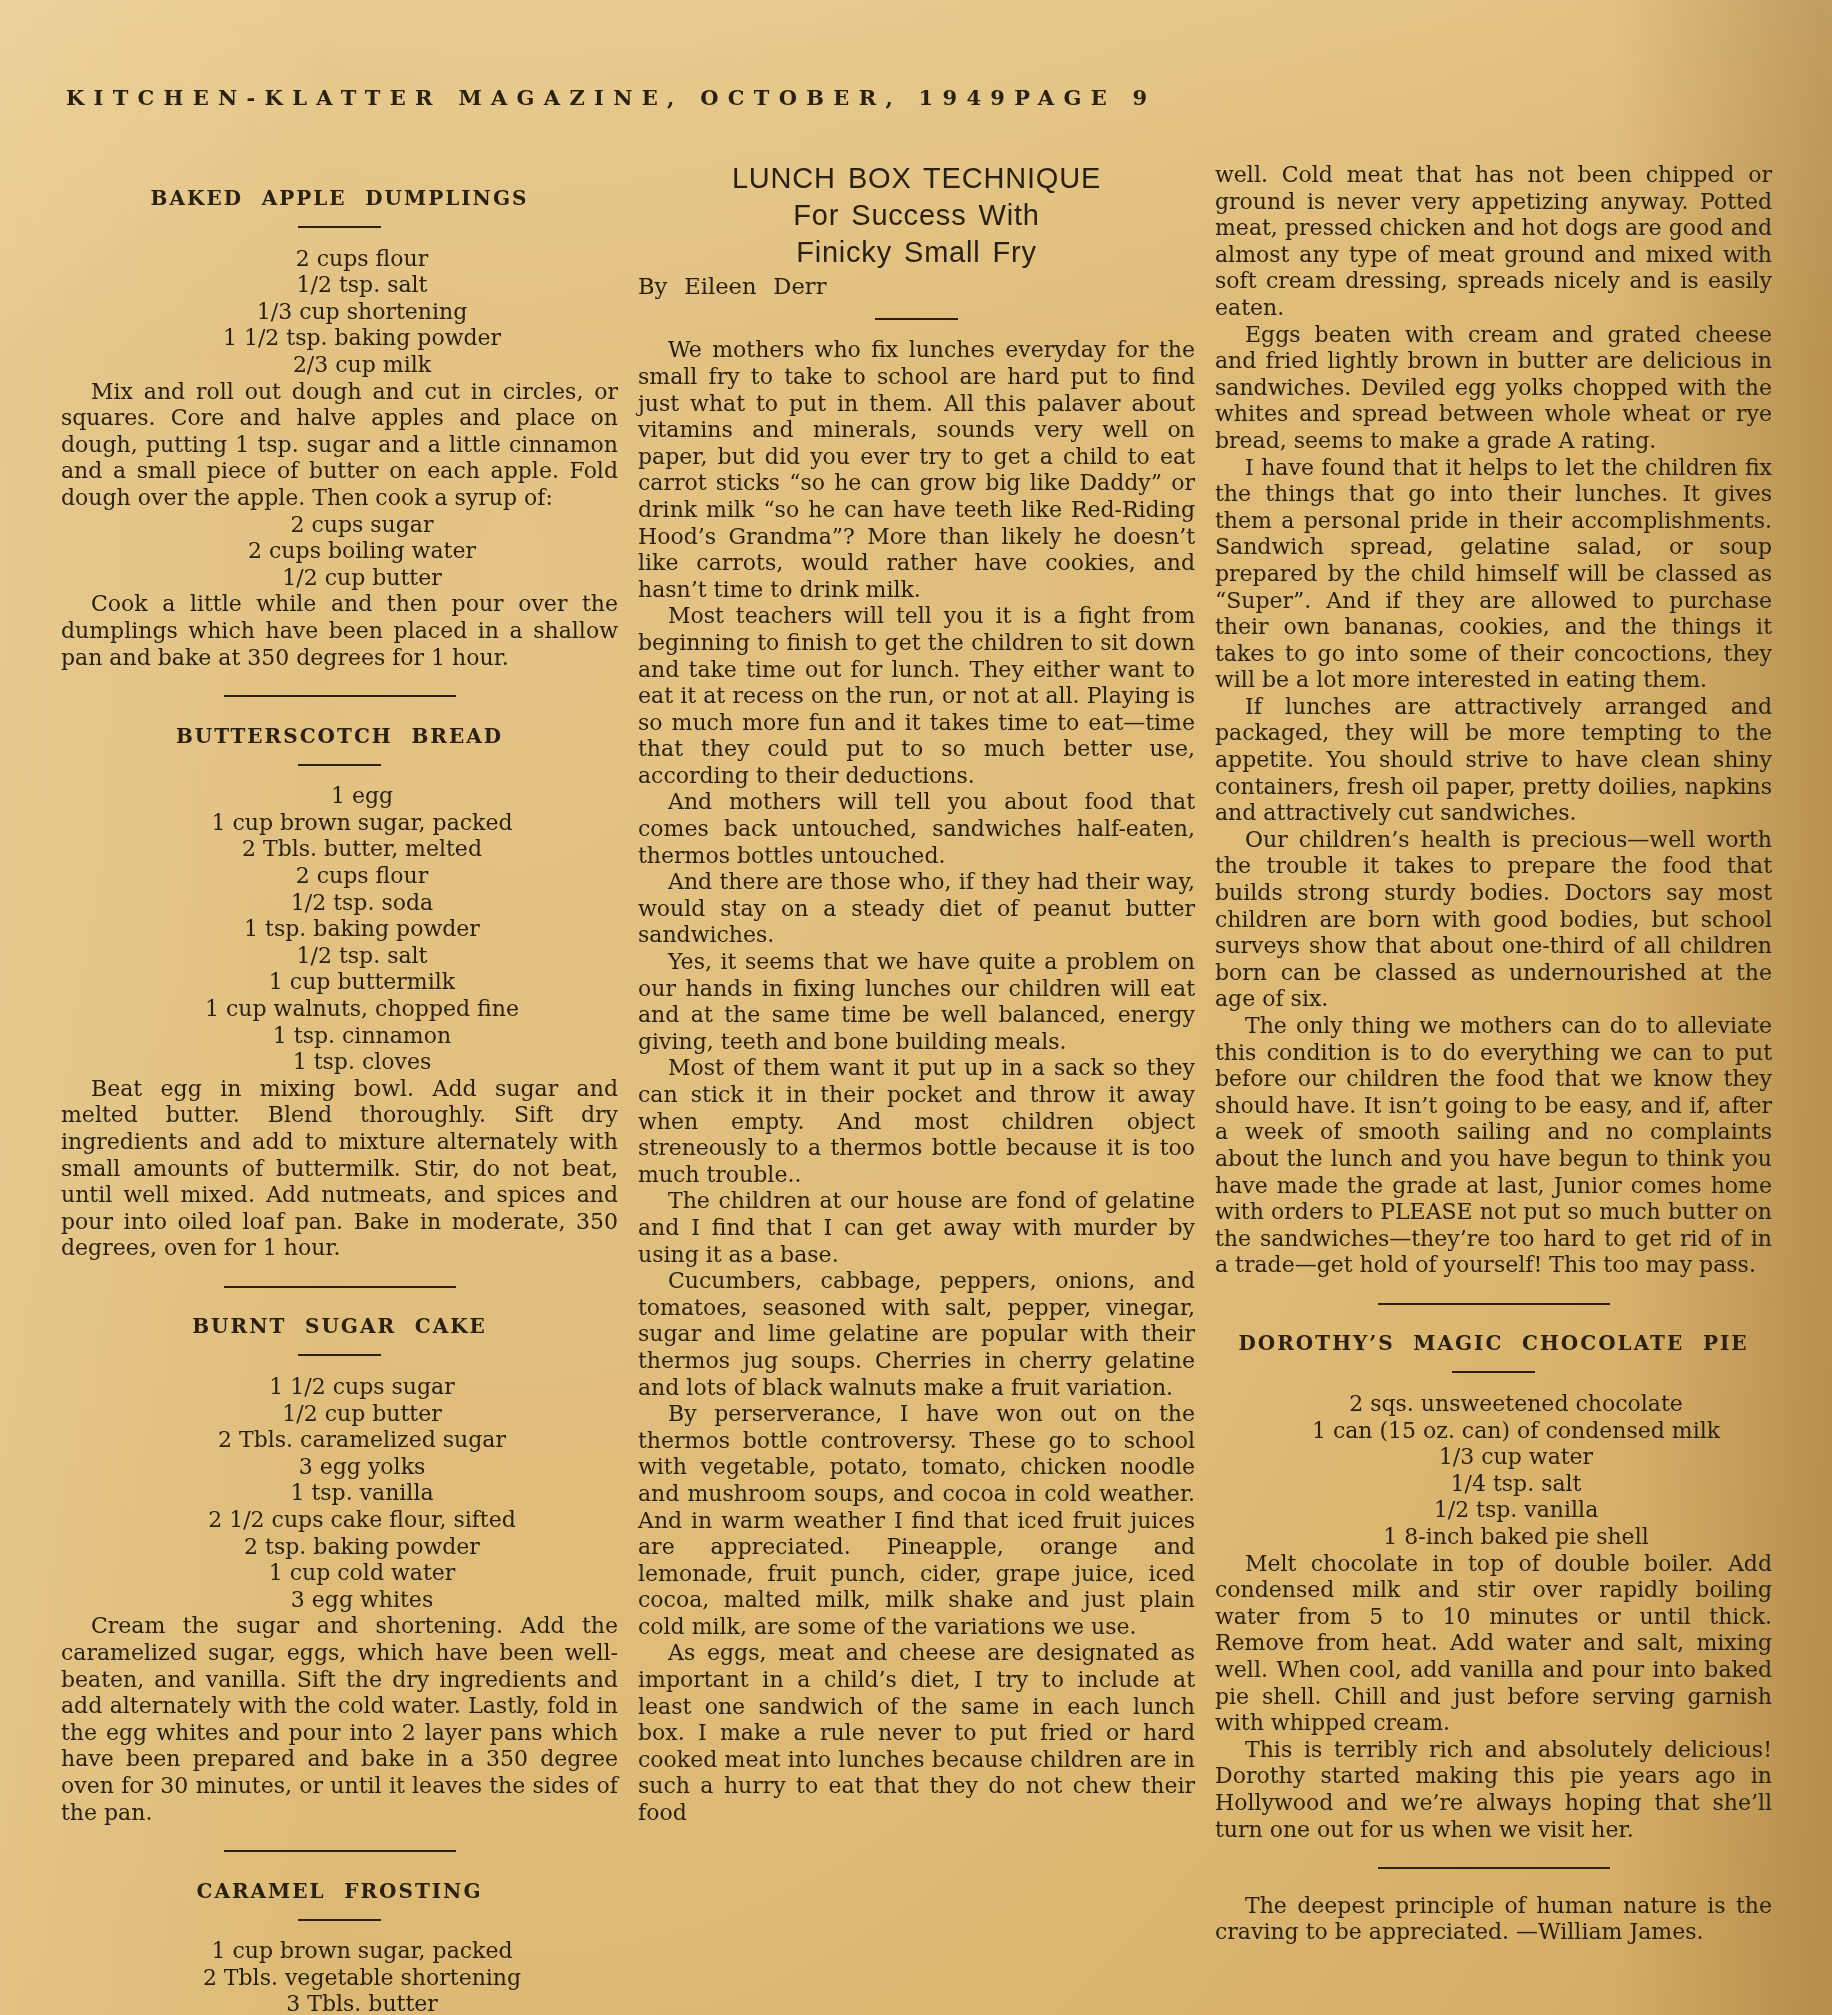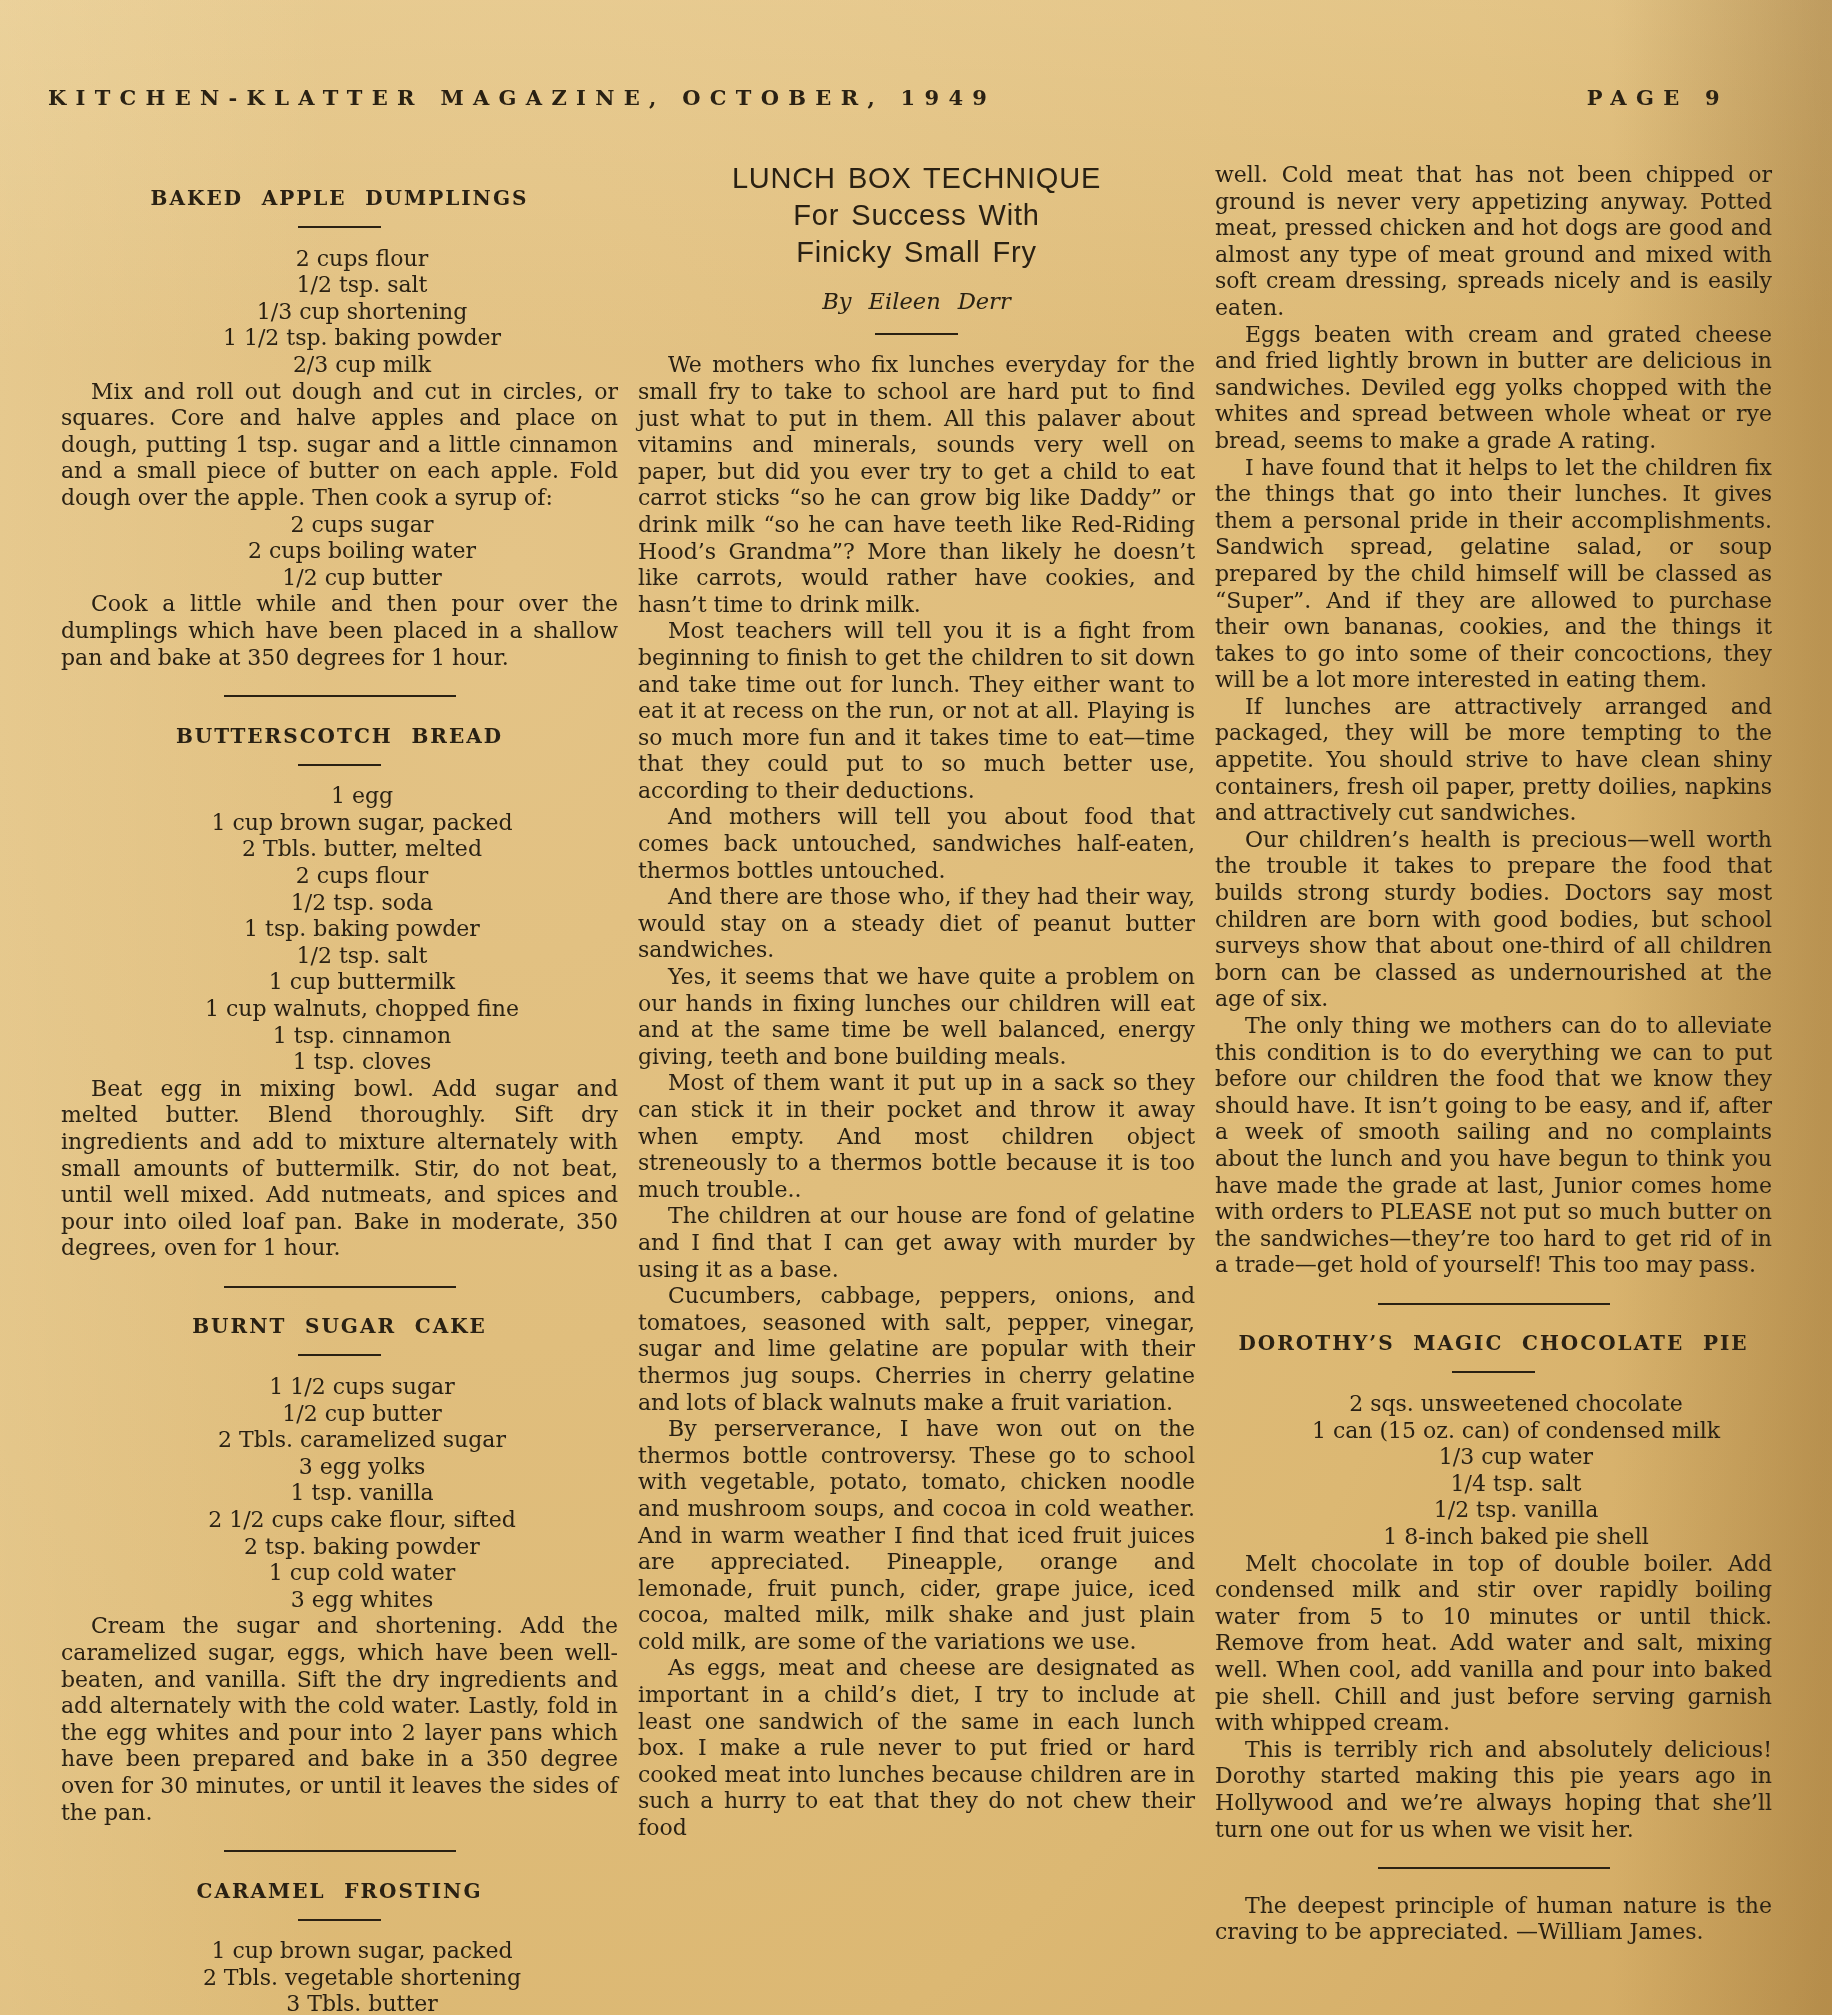--- a/index.html
+++ b/index.html
@@ -14,23 +14,22 @@
     overflow:hidden;
     font-family:"DejaVu Serif", serif;
     color:var(--ink);
     background:
       linear-gradient(90deg, rgba(255,244,210,0.20) 0%, rgba(0,0,0,0) 18%, rgba(0,0,0,0) 88%, rgba(110,72,18,0.28) 99.5%),
       linear-gradient(180deg, rgba(255,242,205,0.22) 0%, rgba(0,0,0,0) 14%, rgba(0,0,0,0) 80%, rgba(96,62,14,0.16) 100%),
       radial-gradient(ellipse at 28% 22%, #e4c487 0%, #dcb873 55%, #d2a962 85%, #caa058 100%);
   }
   .page-header{
     display:flex;
-    justify-content:space-between;
     align-items:baseline;
-    padding:85px 103px 0 48px;
+    padding:85px 103px 0 66px;
     font-weight:bold;
     font-size:21px;
     letter-spacing:9.3px;
     white-space:nowrap;
   }
   .columns{
     display:flex;
     gap:20px;
     padding:52px 60px 0 61px;
     box-sizing:border-box;
@@ -84,24 +83,23 @@
     font-family:"Liberation Sans", sans-serif;
     font-weight:400;
     font-size:29px;
     line-height:37px;
     text-align:center;
     letter-spacing:0.8px;
     word-spacing:3.2px;
     margin-top:-2.4px;
   }
   .byline{
-    text-align:center;
-    font-style:italic;
+    text-align:left;
     font-size:22.6px;
-    margin-top:17px;
+    margin-top:2px;
     word-spacing:9.7px;
   }
   .byline + .rule-short{
     margin-top:18.5px;
   }
 </style>
 </head>
 <body>
 
 <header class="page-header">

